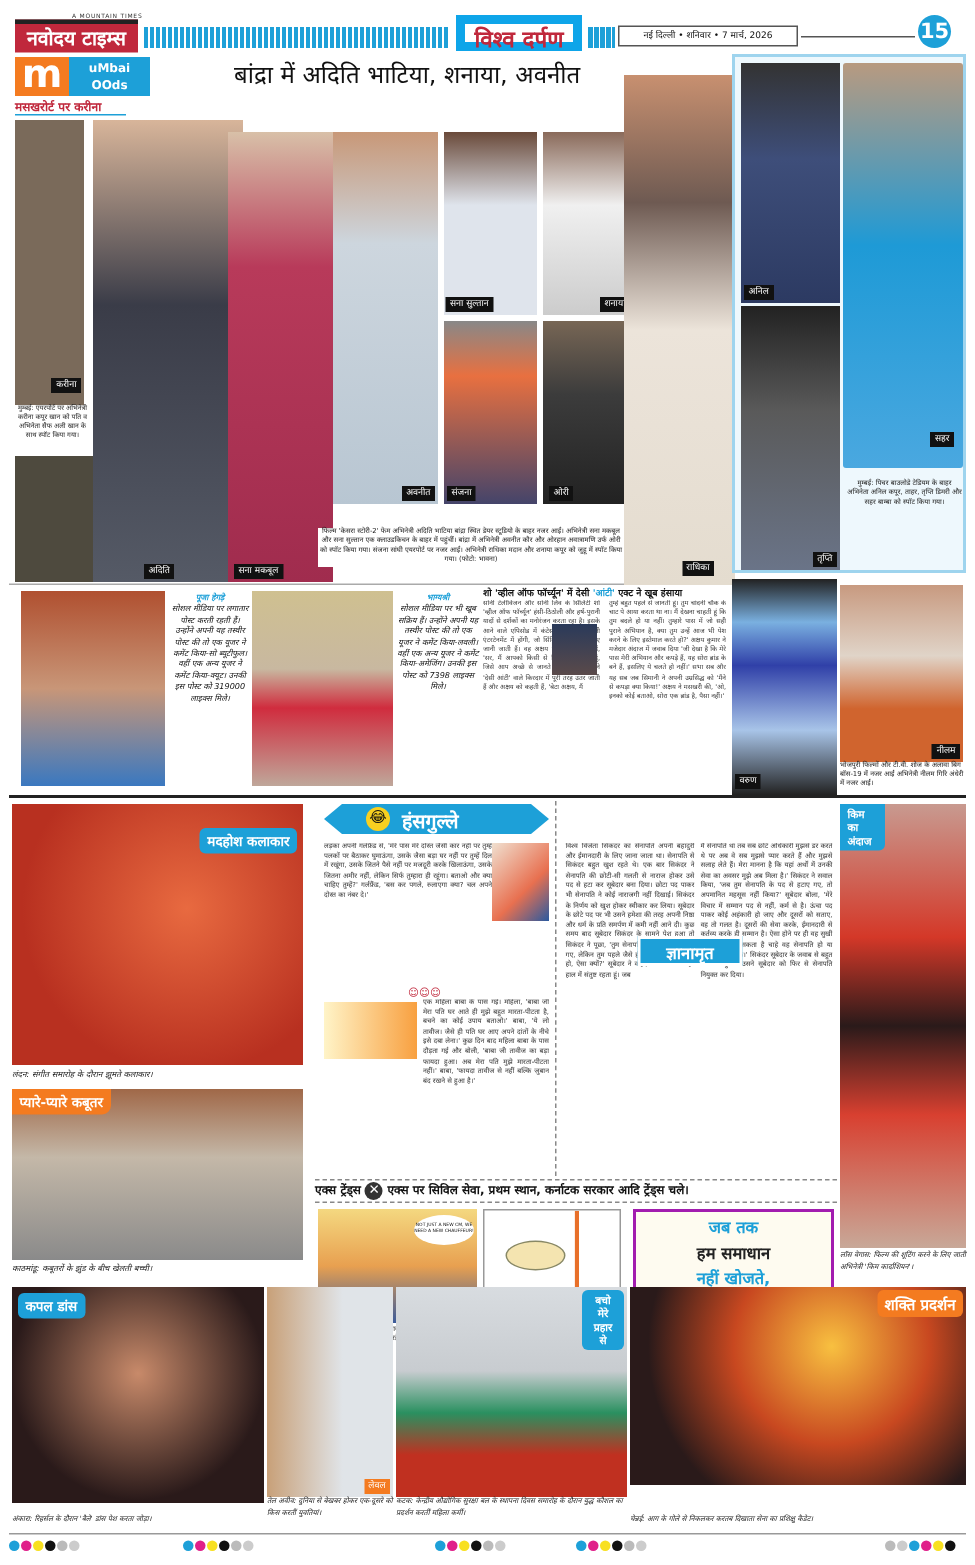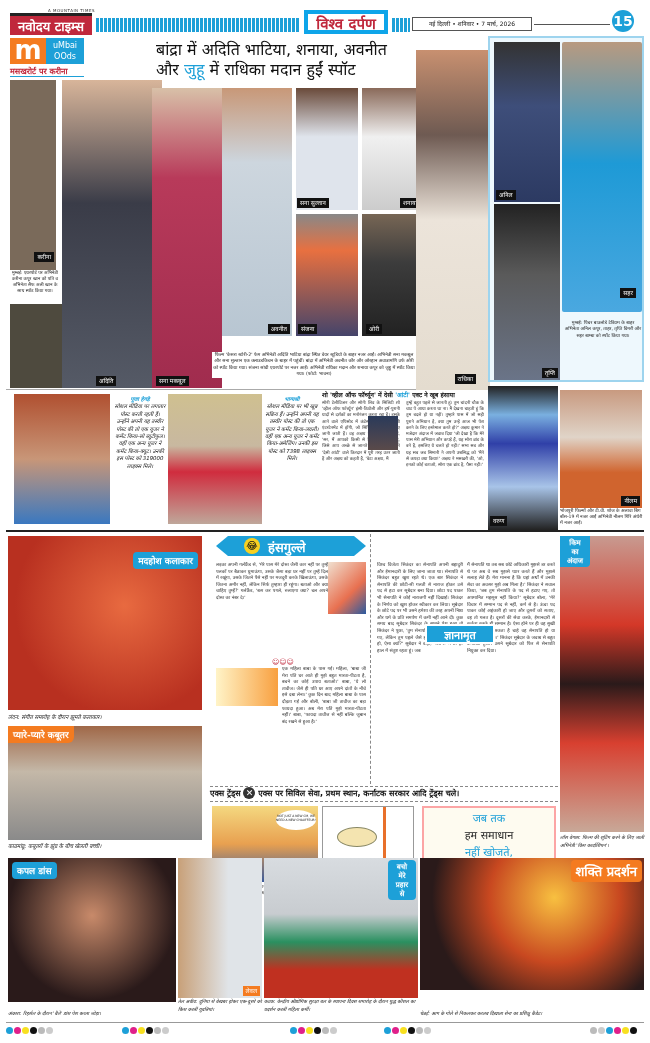--- a/index.html
+++ b/index.html
@@ -2,21 +2,21 @@
 <html><head>
 <meta charset="utf-8">
 <style>
 *{box-sizing:border-box;margin:0;padding:0}
 body{width:650px;height:1043px;background:#fff;font-family:"DejaVu Sans",sans-serif;position:relative;overflow:hidden;color:#111}
 .abs{position:absolute}
 .masthead{left:10px;top:8px;width:630px;height:28px}
 .brand{left:0;top:5px;width:82px;height:22px;background:#c0283c;color:#fff;font-weight:bold;font-size:13px;line-height:22px;text-align:center;border-top:3px solid #222}
 .brand-sm{left:38px;top:0;font-size:4px;color:#333;letter-spacing:.5px}
 .stripes{top:10px;height:14px;background:repeating-linear-gradient(90deg,#1da0d8 0 3px,#fff 3px 4px)}
-.section{left:294px;top:2px;width:84px;height:24px;border:4px solid #0ea5e9;background:#fff;text-align:center;font-size:15px;font-weight:bold;color:#c0283c;line-height:20px}
+.section{left:294px;top:2px;width:84px;height:24px;border:6px solid #0ea5e9;background:#fff;text-align:center;font-size:15px;font-weight:bold;color:#c0283c;line-height:20px}
 .dateline{left:402px;top:9px;width:120px;height:14px;border:1px solid #555;background:#fff;font-size:6px;line-height:12px;text-align:center}
 .pagenum{left:602px;top:2px;width:22px;height:22px;border-radius:50%;background:#1da0d8;color:#fff;font-weight:bold;font-size:14px;line-height:22px;text-align:center}
 .photo{background:#bbb;overflow:hidden}
 .tag{position:absolute;background:#111;color:#fff;font-size:6px;padding:1px 3px;line-height:8px}
 .cap{font-size:5.5px;line-height:7.5px;color:#222}
 .badge{position:absolute;color:#fff;font-weight:bold;font-size:9px;padding:2px 5px;border-radius:4px}
 .col{font-size:5px;line-height:7px;color:#333;text-align:justify}
 .rule{background:#222}
 .dots{top:1018px;display:flex;gap:1px}
 .dot{width:7px;height:7px;border-radius:50%}
@@ -31,26 +31,25 @@
   <div class="abs section">विश्व दर्पण</div>
   <div class="abs stripes" style="left:382px;width:18px"></div>
   <div class="abs dateline">नई दिल्ली • शनिवार • 7 मार्च, 2026</div>
   <div class="abs" style="left:524px;top:16px;width:76px;height:1px;background:#555"></div>
   <div class="abs pagenum">15</div>
 </div>
 
 <div class="abs" style="left:6px;top:36px;width:478px;height:354px;border-bottom:1px solid #aaa">
 
   <div class="abs" style="left:4px;top:2px;width:36px;height:26px;background:#f47b20;color:#fff;font-weight:bold;font-size:26px;line-height:24px;text-align:center">m</div>
-  <div class="abs" style="left:40px;top:2px;width:38px;height:26px;background:#1da0d8;color:#fff;font-weight:normal;font-size:8px;line-height:11px;text-align:center;padding-top:2px">uMbai OOds</div>
+  <div class="abs" style="left:40px;top:2px;width:54px;height:26px;background:#1da0d8;color:#fff;font-weight:bold;font-size:8px;line-height:11px;text-align:center;padding-top:2px">uMbai OOds</div>
   <div class="abs" style="left:4px;top:29px;width:74px;height:12px;font-size:8px;color:#c0283c;font-weight:bold;border-bottom:1px solid #1da0d8">मसखरोर्ट पर करीना</div>
 
   <div class="abs" style="left:150px;top:4px;width:260px;font-size:16px;font-weight:normal;line-height:20px">
     <div>बांद्रा में अदिति भाटिया, शनाया, अवनीत</div>
-    <div><span>और</span> <span style="color:#1da0d8">जुहू</span> <span>में राधिका मदान हुईं स्पॉट</span></div>
   </div>
 
   <div class="abs photo" style="left:4px;top:44px;width:46px;height:190px;background:#7a6a5a">
     <span class="tag" style="right:2px;bottom:8px">करीना</span>
   </div>
   <div class="abs cap" style="left:4px;top:234px;width:50px;text-align:center;font-size:4.5px;line-height:6px">मुम्बई: एयरपोर्ट पर अभिनेत्री करीना कपूर खान को पति व अभिनेता सैफ अली खान के साथ स्पॉट किया गया।</div>
   <div class="abs photo" style="left:4px;top:268px;width:80px;height:84px;background:#4e4a3e">
     <span class="tag" style="right:4px;bottom:2px">सैफ</span>
   </div>
 
@@ -152,58 +151,58 @@
   <div class="abs col" style="left:74px;top:132px;width:84px;height:116px;font-size:4.6px;line-height:6.6px;overflow:hidden">एक महिला बाबा के पास गई। महिला, 'बाबा जी मेरा पति घर आते ही मुझे बहुत मारता-पीटता है, बचने का कोई उपाय बताओ।' बाबा, 'ये लो तावीज। जैसे ही पति घर आए अपने दांतों के नीचे इसे दबा लेना।' कुछ दिन बाद महिला बाबा के पास दौड़ता गई और बोली, 'बाबा जी तावीज का बड़ा फायदा हुआ। अब मेरा पति मुझे मारता-पीटता नहीं।' बाबा, 'फायदा तावीज से नहीं बल्कि जुबान बंद रखने से हुआ है।'</div>
 </div>
 
 <div class="abs" style="left:370px;top:534px;width:188px;height:250px;border-left:1px dashed #888">
   <div class="abs col" style="left:6px;top:28px;width:86px;height:220px;font-size:4.6px;line-height:6.6px;overflow:hidden">विश्व विजेता सिकंदर का सेनापति अपनी बहादुरी और ईमानदारी के लिए जाना जाता था। सेनापति से सिकंदर बहुत खुश रहते थे। एक बार सिकंदर ने सेनापति की छोटी-सी गलती से नाराज होकर उसे पद से हटा कर सूबेदार बना दिया। छोटा पद पाकर भी सेनापति ने कोई नाराजगी नहीं दिखाई। सिकंदर के निर्णय को खुश होकर स्वीकार कर लिया। सूबेदार के छोटे पद पर भी उसने हमेशा की तरह अपनी निष्ठा और धर्म के प्रति समर्पण में कमी नहीं आने दी। कुछ समय बाद सूबेदार सिकंदर के सामने पेश हुआ तो सिकंदर ने पूछा, 'तुम सेनापति से सूबेदार बना दिए गए, लेकिन तुम पहले जैसे ही संतुष्ट और प्रसन्नचित हो, ऐसा क्यों?' सूबेदार ने कहा, 'राजन! मैं तो हर हाल में संतुष्ट रहता हूं। जब</div>
   <div class="abs col" style="left:96px;top:28px;width:88px;height:220px;font-size:4.6px;line-height:6.6px;overflow:hidden">मैं सेनापति था तब सब छोटे अधिकारी मुझसे डर करते थे पर अब वे सब मुझसे प्यार करते हैं और मुझसे सलाह लेते हैं। मेरा मानना है कि यहां अर्थों में उनकी सेवा का अवसर मुझे अब मिला है।' सिकंदर ने सवाल किया, 'जब तुम सेनापति के पद से हटाए गए, तो अपमानित महसूस नहीं किया?' सूबेदार बोला, 'मेरे विचार में सम्मान पद से नहीं, कर्म से है। ऊंचा पद पाकर कोई अहंकारी हो जाए और दूसरों को सताए, वह तो गलत है। दूसरों की सेवा करके, ईमानदारी से कर्तव्य करके ही सम्मान है। ऐसा होने पर ही वह सुखी और संतुष्ट रह सकता है चाहे वह सेनापति हो या सूबेदार या सैनिक।' सिकंदर सूबेदार के जवाब से बहुत प्रभावित हुआ। उसने सूबेदार को फिर से सेनापति नियुक्त कर दिया।</div>
   <div class="abs" style="left:54px;top:90px;width:70px;height:20px;background:#1da0d8;color:#fff;font-weight:bold;font-size:11px;text-align:center;line-height:20px;border:2px solid #fff">ज्ञानामृत</div>
 </div>
 
 <div class="abs photo" style="left:560px;top:536px;width:84px;height:296px;background:linear-gradient(#c89a90,#d43828 30%,#2a1a1a 50%,#d84030 70%,#c8a898)">
-  <span class="badge" style="left:0;top:0;background:#1da0d8;font-size:7px;width:30px;text-align:center;border-radius:0 0 4px 0">किम का अंदाज</span>
+  <span class="badge" style="left:0;top:0;background:#1da0d8;font-size:7px;width:30px;text-align:left;border-radius:0 0 4px 0">किम का अंदाज</span>
 </div>
 <div class="abs cap" style="left:560px;top:834px;width:86px;font-style:italic;font-size:4.8px">लॉस वेगास: फिल्म की शूटिंग करने के लिए जाती अभिनेत्री 'किम कार्दाशियन'।</div>
 
 <div class="abs" style="left:210px;top:786px;width:348px;height:16px;border-top:1px dashed #888;border-bottom:1px dashed #888;font-size:8px;font-weight:bold;white-space:nowrap;line-height:14px">
   <span>एक्स ट्रेंड्स</span>
   <span style="display:inline-block;width:12px;height:12px;border-radius:50%;background:#333;color:#fff;text-align:center;font-size:9px;line-height:12px">✕</span>
   <span>एक्स पर सिविल सेवा, प्रथम स्थान, कर्नाटक सरकार आदि ट्रेंड्स चले।</span>
 </div>
 <div class="abs photo" style="left:212px;top:806px;width:106px;height:76px;background:linear-gradient(#f4d880,#e8a050 50%,#3a5a9a)">
   <span class="abs" style="left:64px;top:4px;width:40px;height:20px;background:#fff;border-radius:50%;font-size:3px;text-align:center;padding-top:4px">NOT JUST A NEW CM, WE NEED A NEW CHAUFFEUR!</span>
   <span class="abs" style="left:70px;top:58px;background:#fff;border:1px solid #333;font-size:4px;padding:1px">DELHI</span>
 </div>
 <div class="abs photo" style="left:322px;top:806px;width:92px;height:76px;background:#fff;border:1px solid #999">
   <div class="abs" style="left:14px;top:20px;width:40px;height:20px;border-radius:50%;background:#f4e4b0;border:1px solid #886"></div>
   <div class="abs" style="left:60px;top:0;width:20px;height:70px;border-left:3px solid #e8702a;border-radius:0 0 10px 10px"></div>
 </div>
 <div class="abs cap" style="left:212px;top:884px;width:206px;font-size:4.6px;line-height:6.4px">बिहार के मुख्यमंत्री नीतीश कुमार के राज्यसभा चुनाव के लिए नामांकन करने से संबंधित घटनाक्रम को लेकर कई तरह के कार्टून सोशल मीडिया पर चल रहे हैं।</div>
 
-<div class="abs" style="left:422px;top:806px;width:134px;height:90px;border:2px solid #fca5a5;background:#fefbf0;text-align:center;font-weight:normal;font-size:11px;line-height:17px;padding-top:2px">
+<div class="abs" style="left:422px;top:806px;width:134px;height:90px;border:2px solid #a21caf;background:#fefbf0;text-align:center;font-weight:bold;font-size:11px;line-height:17px;padding-top:2px">
   <div style="color:#1da0d8">जब तक</div>
   <div style="color:#222">हम समाधान</div>
   <div style="color:#1da0d8">नहीं खोजते,</div>
   <div style="color:#222">समस्याएं बनी</div>
   <div style="color:#1da0d8">रहती हैं।</div>
 </div>
 
 <div class="abs photo" style="left:8px;top:858px;width:168px;height:144px;background:radial-gradient(circle at 50% 40%,#c88a6a,#2a1a1a 70%)">
   <span class="badge" style="left:4px;top:4px;background:#1da0d8">कपल डांस</span>
 </div>
 <div class="abs photo" style="left:178px;top:858px;width:84px;height:140px;background:linear-gradient(90deg,#c8a078,#e0e4e8 60%)">
   <span class="tag" style="right:2px;bottom:2px;background:#f47b20">लेवल</span>
 </div>
 <div class="abs photo" style="left:264px;top:858px;width:154px;height:140px;background:linear-gradient(#d8dce0,#c8ccd0 40%,#2a9060 60%,#c03020 80%)">
   <span class="badge" style="right:2px;top:2px;background:#1da0d8;font-size:7px;width:28px;text-align:center">बचो मेरे प्रहार से</span>
 </div>
 <div class="abs photo" style="left:420px;top:858px;width:224px;height:132px;background:radial-gradient(circle at 60% 30%,#f8c040,#c84820 40%,#2a1a1a 75%)">
-  <span class="badge" style="right:2px;top:2px;background:#f47b20;font-size:13px;">शक्ति प्रदर्शन</span>
+  <span class="badge" style="right:2px;top:2px;background:#f47b20;font-size:10px;">शक्ति प्रदर्शन</span>
 </div>
 
 <div class="abs cap" style="left:8px;top:1010px;width:168px;font-style:italic;font-size:4.8px">अंकारा: रिहर्सल के दौरान 'बैले' डांस पेश करता जोड़ा।</div>
 <div class="abs cap" style="left:178px;top:998px;width:84px;font-style:italic;font-size:4.8px">तेल अवीव: दुनिया से बेखबर होकर एक-दूसरे को किस करतीं युवतियां।</div>
 <div class="abs cap" style="left:264px;top:998px;width:154px;font-style:italic;font-size:4.8px">कटक: केन्द्रीय औद्योगिक सुरक्षा बल के स्थापना दिवस समारोह के दौरान युद्ध कौशल का प्रदर्शन करतीं महिला कर्मी।</div>
 <div class="abs cap" style="left:420px;top:1010px;width:224px;font-style:italic;font-size:4.8px">चेन्नई: आग के गोले से निकलकर करतब दिखाता सेना का प्रशिक्षु कैडेट।</div>
 
 <div class="abs rule" style="left:6px;top:1022px;width:638px;height:1px;background:#999"></div>
 
 <div class="abs dots" style="left:6px;top:1027px">

